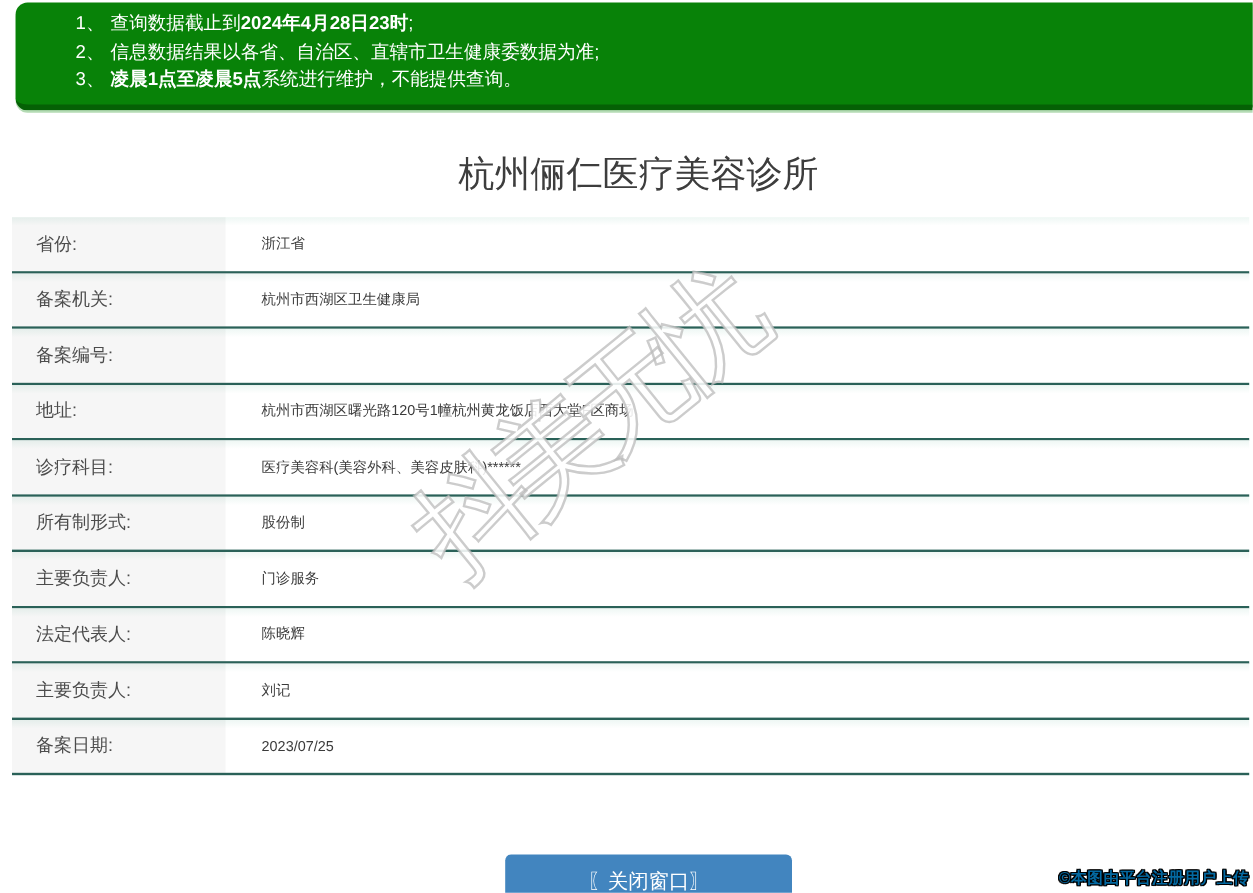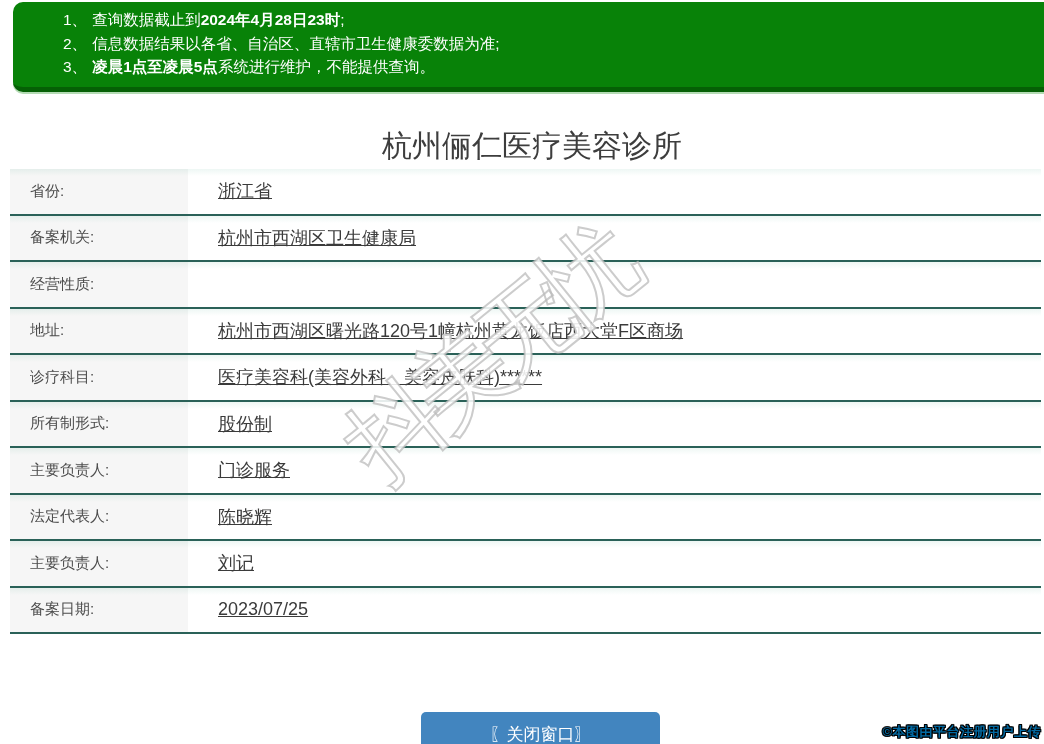--- a/index.html
+++ b/index.html
@@ -24,35 +24,35 @@
   .banner-line .num { margin-right:5px; }
   .banner-line b { font-weight:bold; }
 
   
   .title {
     position:absolute; top:128px; left:0; width:1064px; text-align:center;
     font-size:30px; line-height:36px; font-weight:400; color:#3d3d3d;
   }
 
   
-  .info-table { position:absolute; left:10px; top:169px; width:1031px; }
+  .info-table { position:absolute; left:10px; top:181px; width:1031px; }
   .row {
     display:flex; align-items:stretch; height:44.5px;
     border-bottom:2px solid #2a6158;
     background:linear-gradient(180deg, #eef7f4 0px, #ffffff 7px);
   }
   .row-label {
     flex:0 0 178px; box-sizing:border-box; padding-left:20px;
     display:flex; align-items:center;
     background:rgba(0,0,0,0.035);
     font-size:15px; color:#4c4c4c;
   }
   .row-value {
     flex:1; display:flex; align-items:center; padding-left:30px;
-    font-size:18px; color:#3b3b3b; white-space:nowrap;text-decoration:underline;
+    font-size:12px; color:#3b3b3b; white-space:nowrap;
   }
 
   
   .close-button {
     position:absolute; left:421px; top:712px; width:239px; height:40px;
     box-sizing:border-box; border:none; border-radius:5px;
     background:#4285bf; color:#ffffff; font-size:17px; line-height:20px;
     padding-top:7px; text-align:center; cursor:pointer;
     font-family:inherit;
   }
@@ -98,21 +98,21 @@
   <div class="info-table">
     <div class="row">
       <div class="row-label">省份:</div>
       <div class="row-value">浙江省</div>
     </div>
     <div class="row">
       <div class="row-label">备案机关:</div>
       <div class="row-value">杭州市西湖区卫生健康局</div>
     </div>
     <div class="row">
-      <div class="row-label">经营性质:</div>
+      <div class="row-label">备案编号:</div>
     </div>
     <div class="row">
       <div class="row-label">地址:</div>
       <div class="row-value">杭州市西湖区曙光路120号1幢杭州黄龙饭店西大堂F区商场</div>
     </div>
     <div class="row">
       <div class="row-label">诊疗科目:</div>
       <div class="row-value">医疗美容科(美容外科、美容皮肤科)******</div>
     </div>
     <div class="row">

